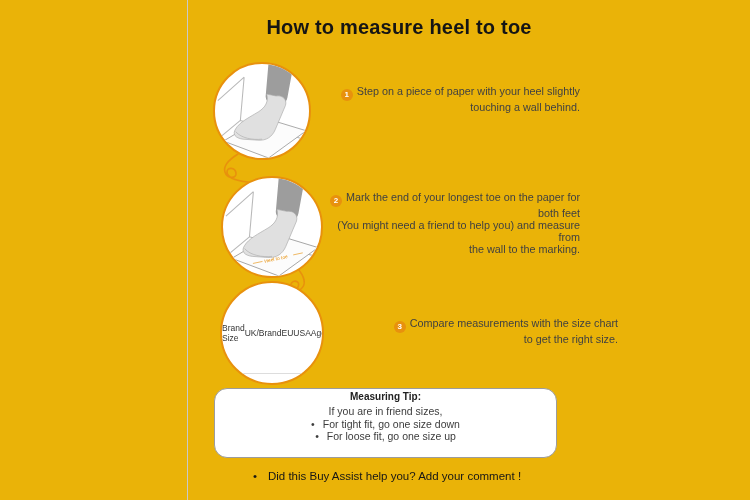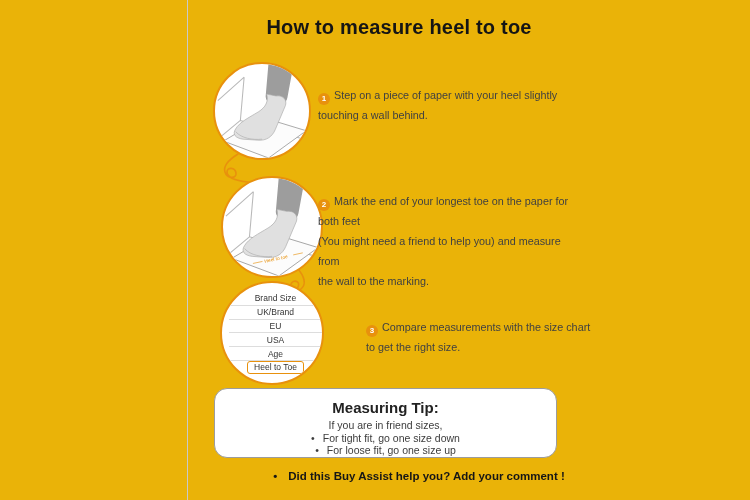--- a/index.html
+++ b/index.html
@@ -17,53 +17,53 @@
     position:absolute;border:2px solid var(--accent-orange,#e8910d);border-radius:50%;
     background:#fff;overflow:hidden;box-sizing:border-box;
   }
   .c1{left:213px;top:62px;width:98px;height:98px;}
   .c2{left:221px;top:176px;width:102px;height:102px;}
   .c3{left:220px;top:281px;width:104px;height:104px;}
   .circle svg{width:100%;height:100%;display:block;}
   .conn-overlay{position:absolute;left:0;top:0;width:750px;height:500px;pointer-events:none;}
   .conn-overlay path{fill:none;stroke:var(--accent-orange,#e8910d);stroke-width:1.6;stroke-linecap:round;}
   
-  .rows{position:absolute;left:0;right:0;top:9px;bottom:9px;display:flex;flex-direction:column;margin-left:7px;}
+  .rows{position:absolute;left:0;right:0;top:9px;bottom:9px;display:flex;flex-direction:row;}
   .row{
     flex:1;display:flex;align-items:center;justify-content:center;
     font-size:8.5px;color:#333;border-bottom:1px solid #ddd;
   }
   .row:last-child{border-bottom:none;}
   .row .hl-box{
     border:1px solid var(--accent-orange,#e8910d);border-radius:3px;padding:1px 6px;line-height:9px;
   }
   
-  .step{position:absolute;font-size:10.8px;line-height:20px;color:#414141;}
+  .step{position:absolute;font-size:10.8px;line-height:12px;color:#414141;text-align:right;}
   .s1{left:318px;top:85px;width:262px;}
   .s2{left:318px;top:191px;width:262px;}
   .s3{left:318px;top:317px;width:252px;margin-left:48px;}
   .badge{
     display:inline-flex;width:12px;height:12px;border-radius:50%;
     background:var(--accent-orange,#e8910d);color:#fff;font-size:8px;font-weight:bold;
     align-items:center;justify-content:center;margin-right:4px;vertical-align:-2px;
   }
   .step-text{white-space:pre-line;}
   
   .tipbox{
     position:absolute;left:214px;top:388px;width:343px;height:70px;box-sizing:border-box;
     border:1px solid var(--tip-border-gray,#9c9c9c);border-radius:13px;text-align:center;background:#fff;
   }
-  .tip-title{margin-top:10px;font-size:15px;font-weight:bold;color:#222;}
+  .tip-title{margin-top:2px;font-size:10px;font-weight:bold;color:#222;}
   .tip-line{margin-top:3px;font-size:10.5px;color:#3c3c3c;}
   .tip-bullets{display:inline-block;text-align:center;margin-top:1px;font-size:10.5px;color:#3c3c3c;}
   .tip-bullet .bdot::before{content:"•";margin-right:8px;}
   
   .footer{
     position:absolute;left:187px;top:470px;width:400px;text-align:center;
-    font-size:11.5px;font-weight:bold;color:#161616;padding-left:32px;
+    font-size:11.5px;font-weight:normal;color:#161616;
   }
   .footer .bdot::before{content:"•";margin-right:11px;}
 </style>
 </head>
 <body>
 
 <div class="canvas">
 
   <div class="v-divider"></div>
 

